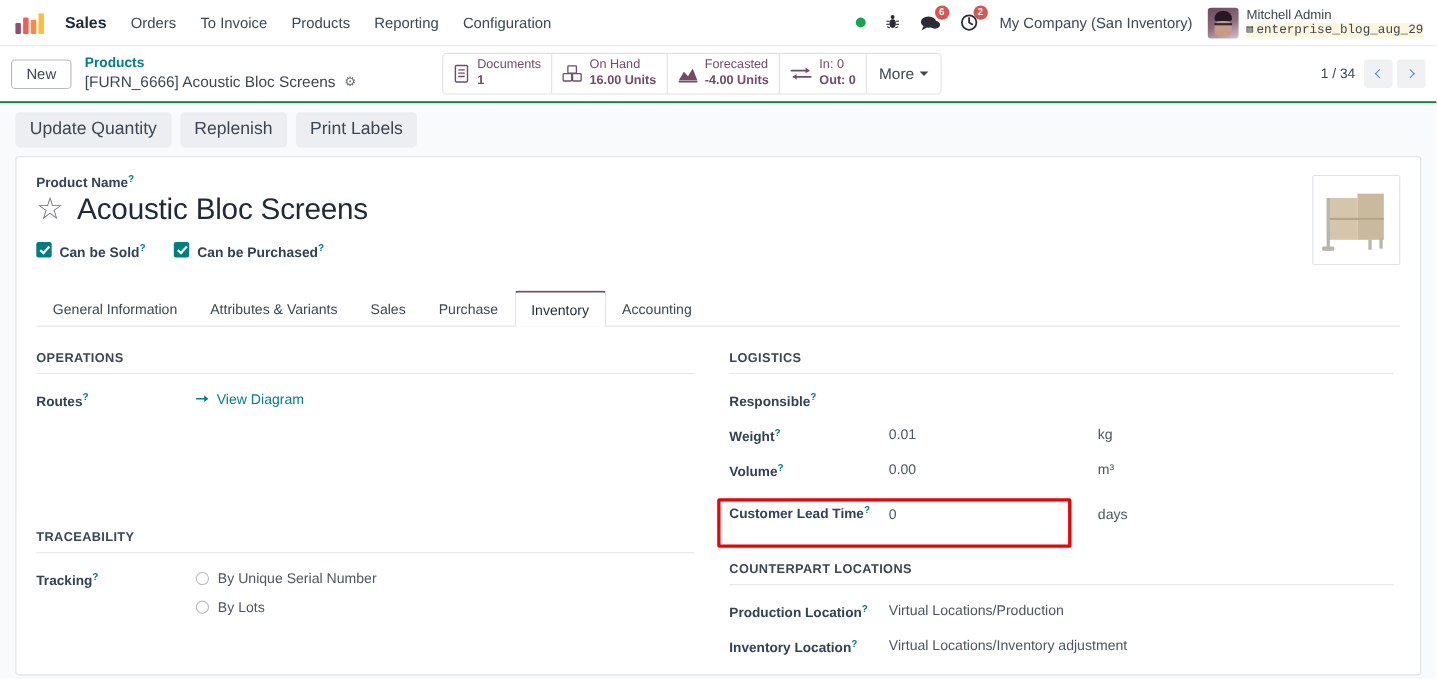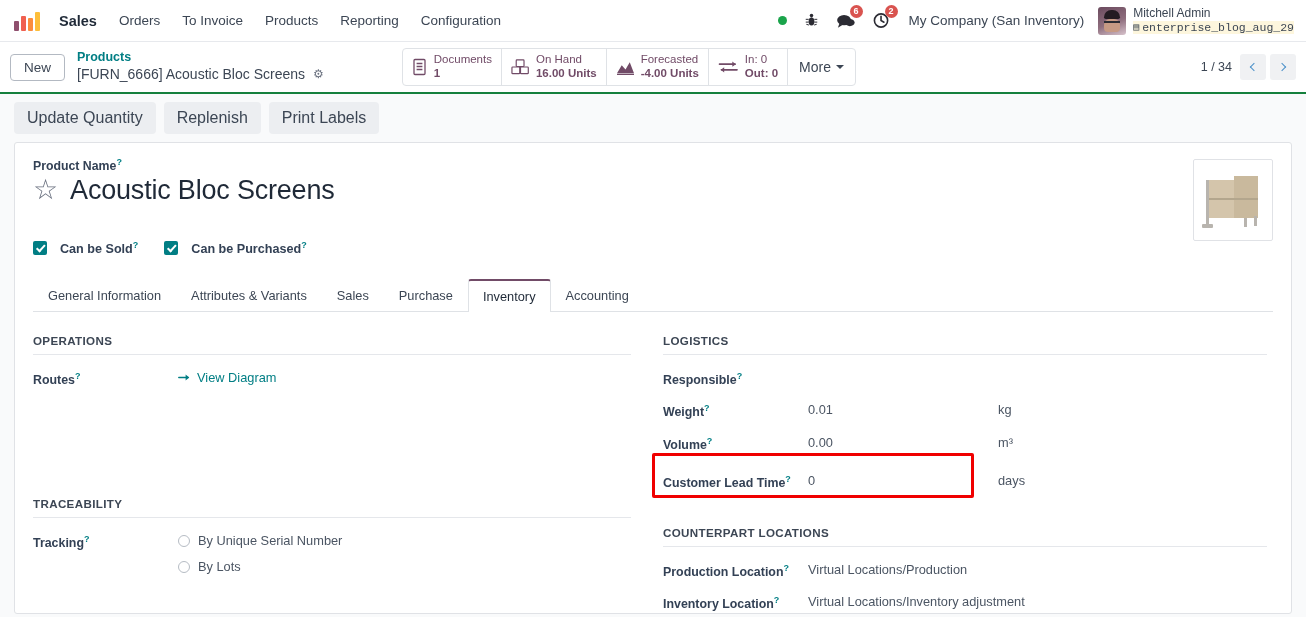--- a/index.html
+++ b/index.html
@@ -151,21 +151,21 @@
   .field-lbl {
     font-size: 12.3px; font-weight: 700; color: #334155;
   }
   .help-q { color: #017e84; font-size: 9px; vertical-align: super; cursor: help; font-weight: 700;}
   .prodname-row { display: flex; align-items: center; gap: 12px; margin-top: 2px; }
   .star {
     font-size: 28px; color: #6b7280; cursor: pointer; line-height: 1; margin-top:-2px;
   }
   .prod-title { font-size: 27px; color: #1f2937; font-weight: 400; letter-spacing: -.2px;}
   .checks { display: flex; gap: 26px; margin-top: 14px; align-items: center; }
-  .cb-wrap { display: flex; align-items: center; gap: 13px; margin-top: 20px; }
+  .cb-wrap { display: flex; align-items: flex-start; gap: 7px; }
   .cb {
     width: 14px; height: 14px; border-radius: 2px; background: #017e84;
     display: flex; align-items: center; justify-content: center; cursor: pointer; flex:none;
   }
   .cb::after {
     content: ""; width: 3px; height: 7px; border: solid #fff;
     border-width: 0 2px 2px 0; transform: rotate(42deg) translate(-0.5px,-1px);
   }
   .cb-lbl { font-size: 12.6px; font-weight: 700; color: #334155; }
   .prod-image {
@@ -474,21 +474,21 @@
         </div>
 
         <div class="frow">
           <span class="lbl">
             <span>Volume</span><span class="help-q">?</span>
           </span>
           <span class="val">0.00</span>
           <span class="unit">m³</span>
         </div>
 
-        <div class="frow" style="margin-top:21px;">
+        <div class="frow" style="margin-top:21px;align-items:flex-end;">
           <span class="lbl">
             <span>Customer Lead Time</span><span class="help-q">?</span>
           </span>
           <span class="val">0</span>
           <span class="unit">days</span>
         </div>
 
         <div class="grp-title" style="margin-top:36px;">COUNTERPART LOCATIONS</div>
 
         <div class="frow">

